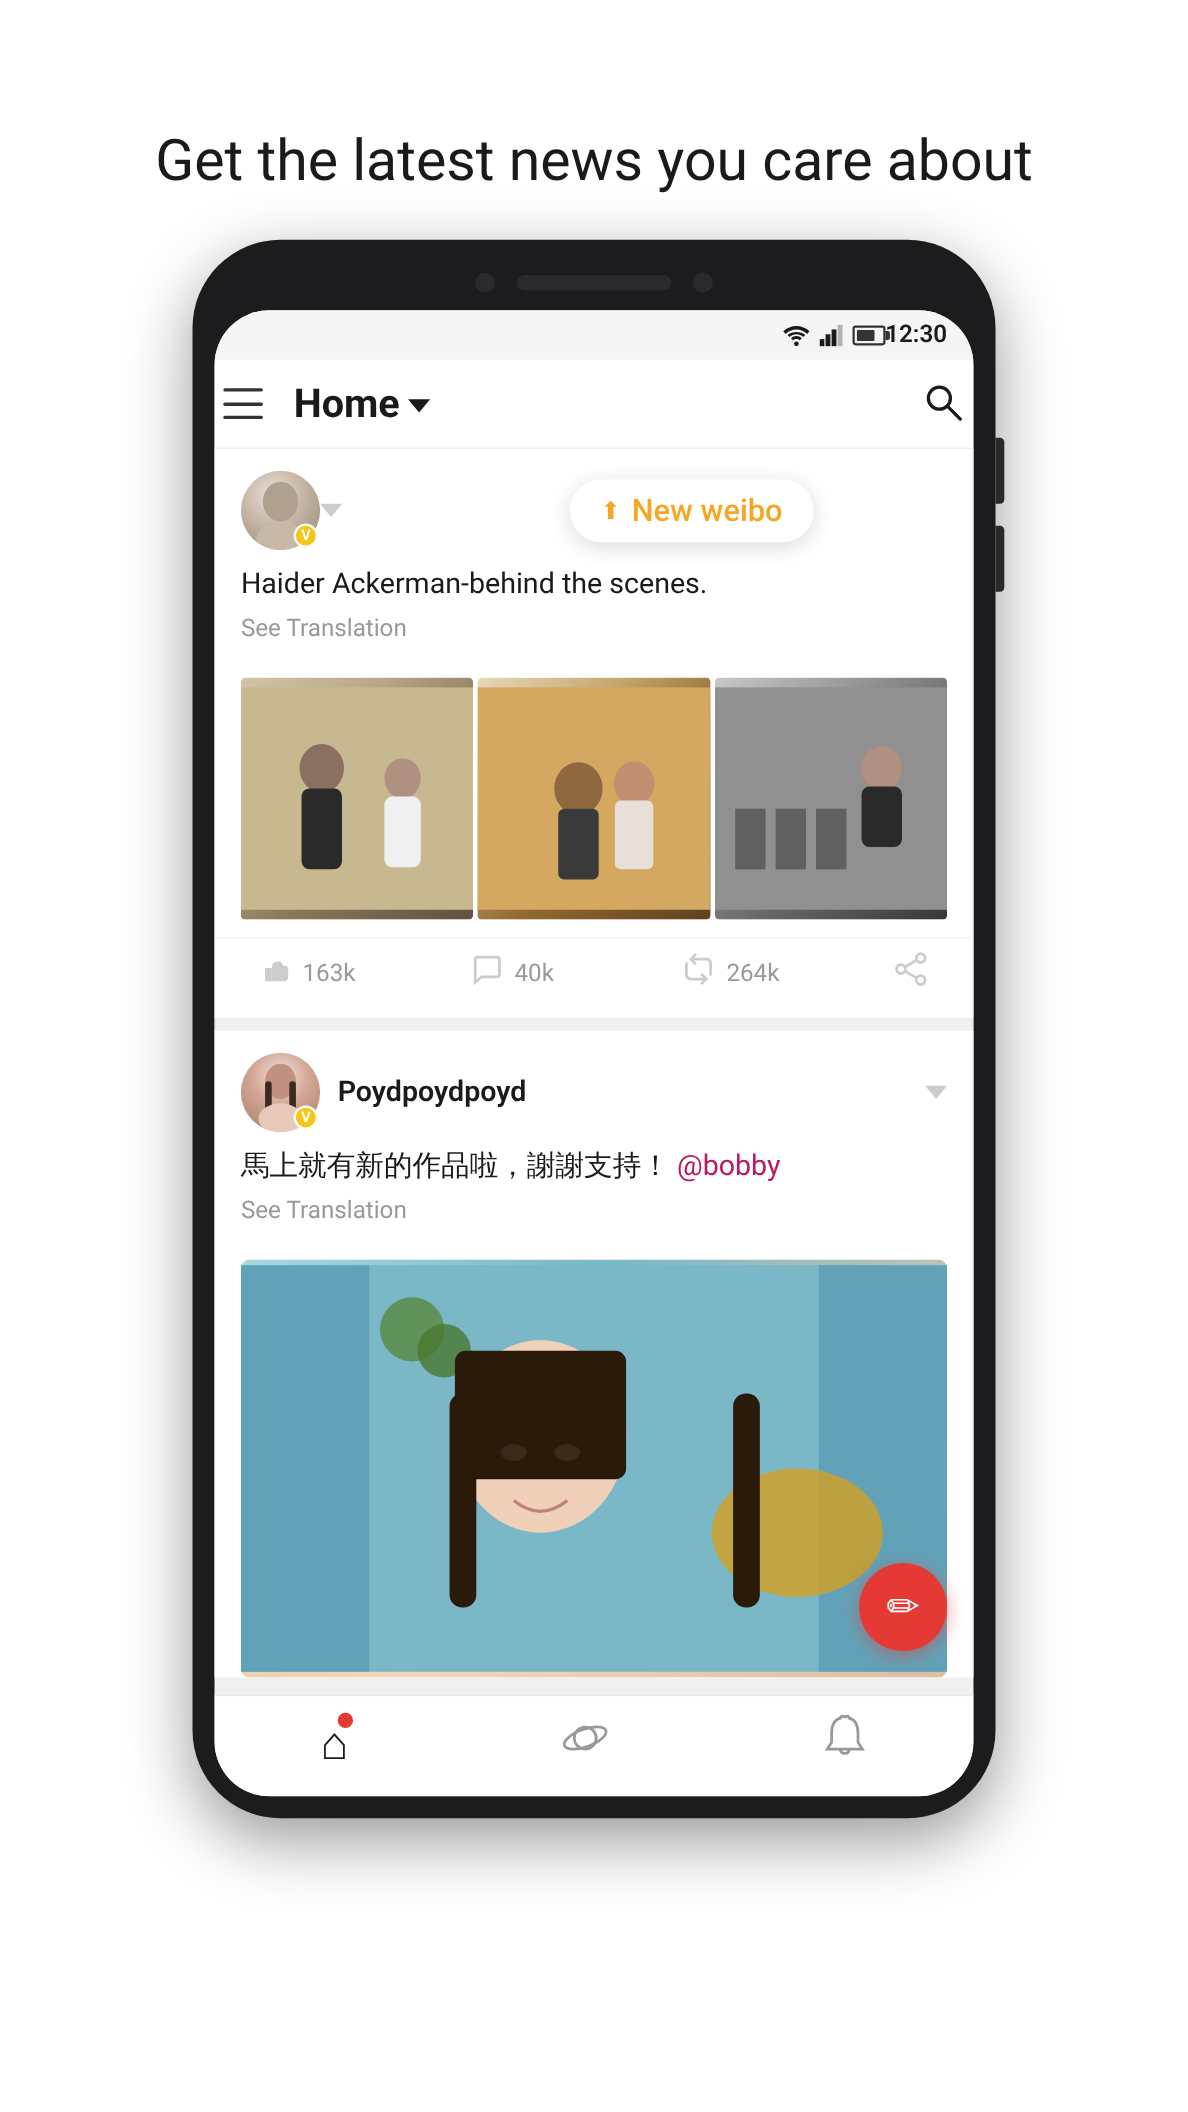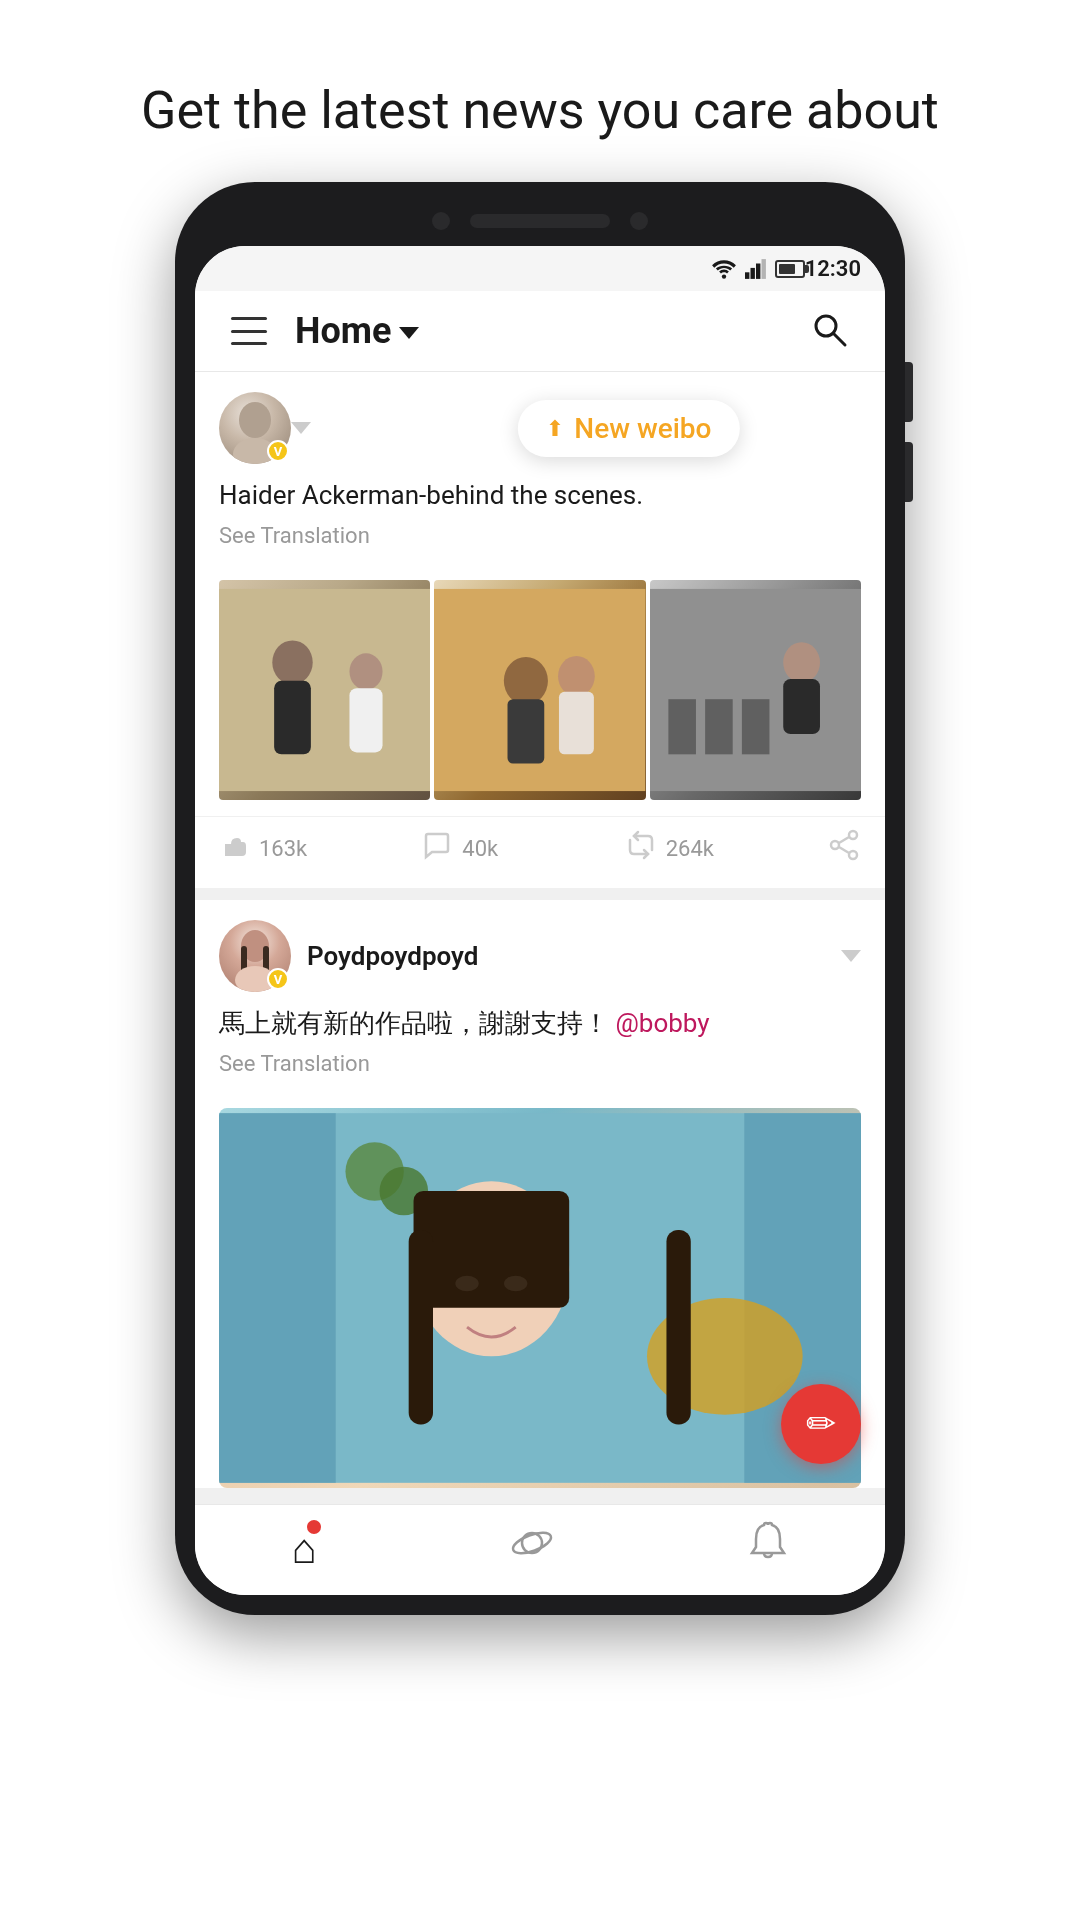--- a/index.html
+++ b/index.html
@@ -13,21 +13,21 @@
       flex-direction: column;
       align-items: center;
     }
 
     
     .page-headline {
       font-size: 52px;
       font-weight: 400;
       color: #1a1a1a;
       text-align: right;
-      padding: 80px 60px 40px;
+      padding: 116px 60px 40px;
       line-height: 1.2;
     }
 
     
     .phone-shell {
       width: 730px;
       background: #1c1c1e;
       border-radius: 80px;
       padding: 30px 20px 20px;
       box-shadow: 0 20px 60px rgba(0,0,0,0.4);
@@ -133,21 +133,21 @@
       font-size: 22px;
       font-weight: 600;
       color: #1a1a1a;
     }
 
     
     .app-header {
       background: #ffffff;
       display: flex;
       align-items: center;
-      padding: 18px 36px;
+      padding: 18px 8px;
       border-bottom: 1px solid #e8e8e8;
     }
 
     .menu-icon {
       width: 36px;
       height: 28px;
       display: flex;
       flex-direction: column;
       justify-content: space-between;
       cursor: pointer;
@@ -368,21 +368,21 @@
       height: 100%;
       display: flex;
       align-items: flex-end;
       justify-content: center;
     }
 
     
     .post-actions {
       display: flex;
       align-items: center;
-      padding: 12px 24px 20px;
+      padding: 12px 40px 20px;
       border-top: 1px solid #f0f0f0;
     }
 
     .action-item {
       display: flex;
       align-items: center;
       gap: 10px;
       flex: 1;
       cursor: pointer;
     }

